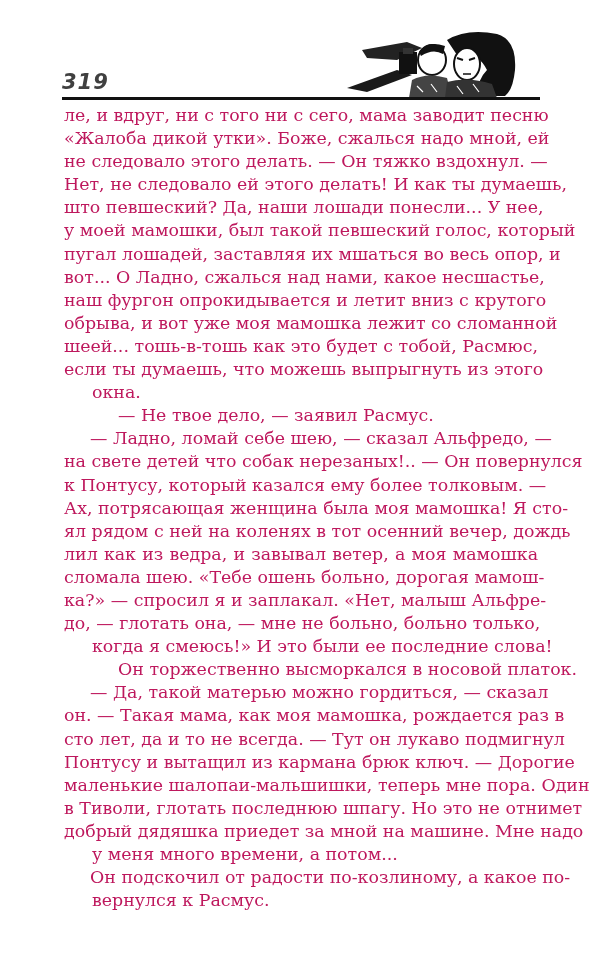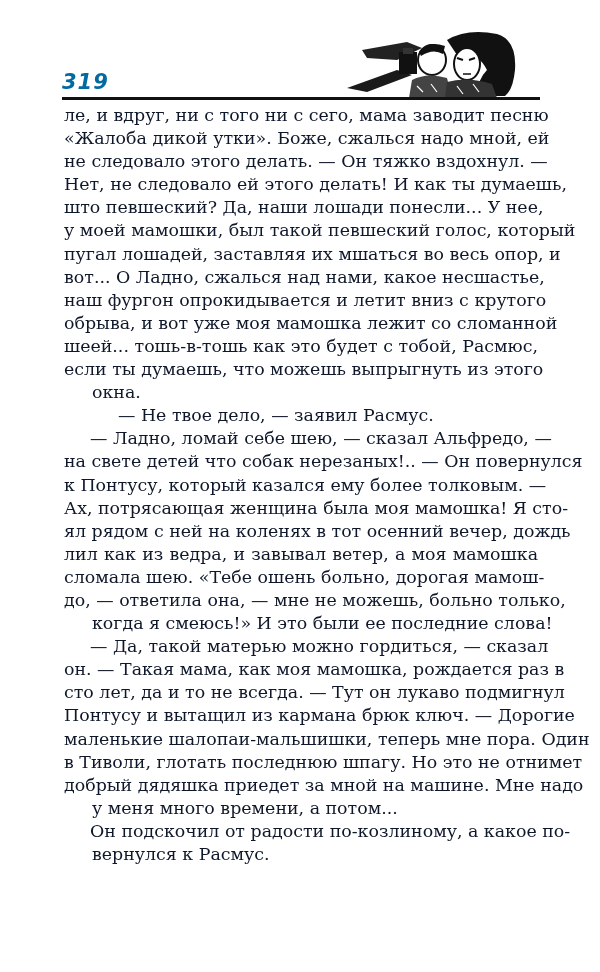--- a/index.html
+++ b/index.html
@@ -2,30 +2,30 @@
 <html><head>
 <meta charset="utf-8">
 <style>
   html, body { margin: 0; padding: 0; background: #ffffff; }
   body { width: 600px; height: 972px; position: relative; overflow: hidden; }
   .page { position: absolute; left: 0; top: 0; width: 600px; height: 972px; }
   .header { position: absolute; left: 62px; top: 30px; width: 478px; height: 70px; }
   .page-number {
     position: absolute; left: 0; top: 40px;
     font-family: "DejaVu Sans", sans-serif; font-style: italic; font-weight: bold;
-    font-size: 21px; color: #0369a1; letter-spacing: 1px; text-align: center;
+    font-size: 21px; color: #404040; letter-spacing: 1px; text-align: center;
   }
   .rule {
     position: absolute; left: 0; top: 67px; width: 478px; height: 3px; background: #111;
   }
   .illustration { position: absolute; left: 265px; top: 0px; width: 210px; height: 68px; }
   .body-text {
     position: absolute; left: 64px; top: 104px; width: 474px;
     font-family: "DejaVu Serif", serif; font-size: 17.4px; line-height: 23.1px;
-    color: #0f172a; text-align: justify;
+    color: #be185d; text-align: justify;
   }
   .line { display: block; white-space: nowrap; text-align-last: justify; height: 23.1px; }
   .line.last { text-align-last: left; margin-left: 28px; }
   .line.indent { padding-left: 26px; }
 </style>
 </head>
 <body>
 
 <div class="page">
   <div class="header">
@@ -68,22 +68,24 @@
       <span class="line">если ты думаешь, что можешь выпрыгнуть из этого</span>
       <span class="line last">окна.</span>
       <span class="line indent last">— Не твое дело, — заявил Расмус.</span>
       <span class="line indent">— Ладно, ломай себе шею, — сказал Альфредо, —</span>
       <span class="line">на свете детей что собак нерезаных!.. — Он повернулся</span>
       <span class="line">к Понтусу, который казался ему более толковым. —</span>
       <span class="line">Ах, потрясающая женщина была моя мамошка! Я сто-</span>
       <span class="line">ял рядом с ней на коленях в тот осенний вечер, дождь</span>
       <span class="line">лил как из ведра, и завывал ветер, а моя мамошка</span>
       <span class="line">сломала шею. «Тебе ошень больно, дорогая мамош-</span>
-      <span class="line">до, — ответила она, — мне не можешь, больно только,</span>
+      <span class="line">ка?» — спросил я и заплакал. «Нет, малыш Альфре-</span>
+      <span class="line">до, — глотать она, — мне не больно, больно только,</span>
       <span class="line last">когда я смеюсь!» И это были ее последние слова!</span>
+      <span class="line indent last">Он торжественно высморкался в носовой платок.</span>
       <span class="line indent">— Да, такой матерью можно гордиться, — сказал</span>
       <span class="line">он. — Такая мама, как моя мамошка, рождается раз в</span>
       <span class="line">сто лет, да и то не всегда. — Тут он лукаво подмигнул</span>
       <span class="line">Понтусу и вытащил из кармана брюк ключ. — Дорогие</span>
       <span class="line">маленькие шалопаи-мальшишки, теперь мне пора. Один</span>
       <span class="line">в Тиволи, глотать последнюю шпагу. Но это не отнимет</span>
       <span class="line">добрый дядяшка приедет за мной на машине. Мне надо</span>
       <span class="line last">у меня много времени, а потом...</span>
       <span class="line indent">Он подскочил от радости по-козлиному, а какое по-</span>
       <span class="line last">вернулся к Расмус.</span>

